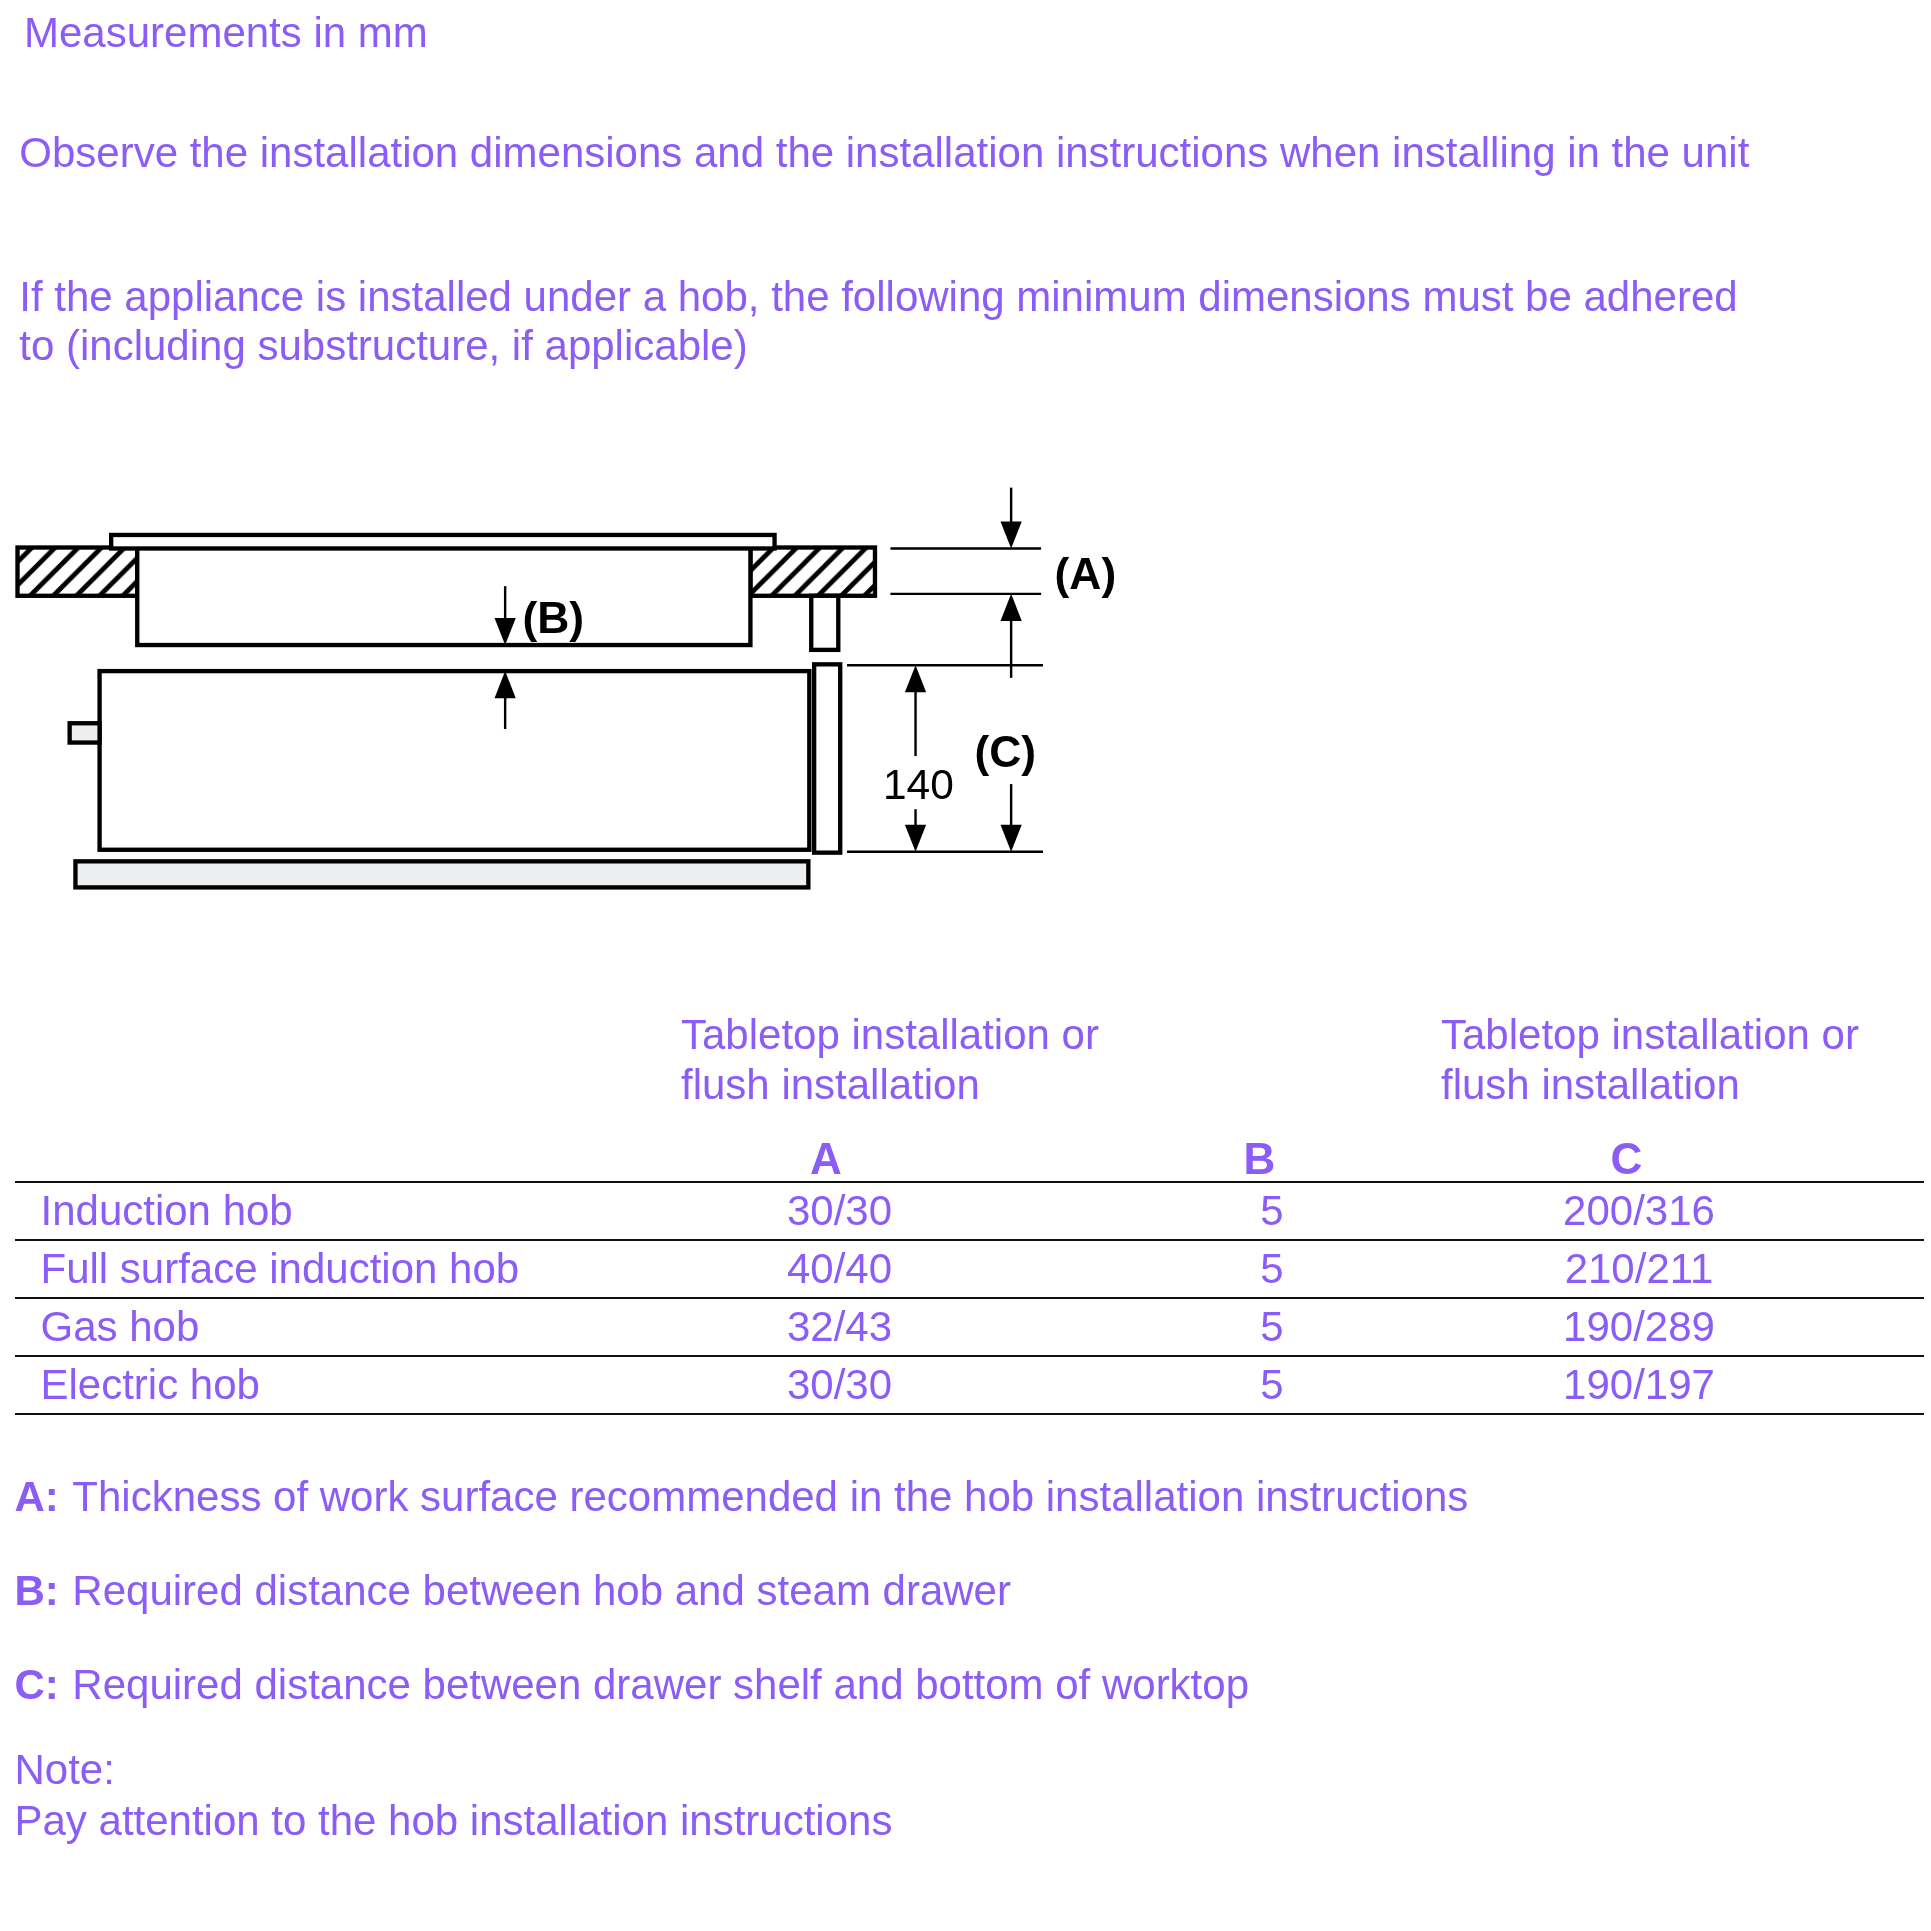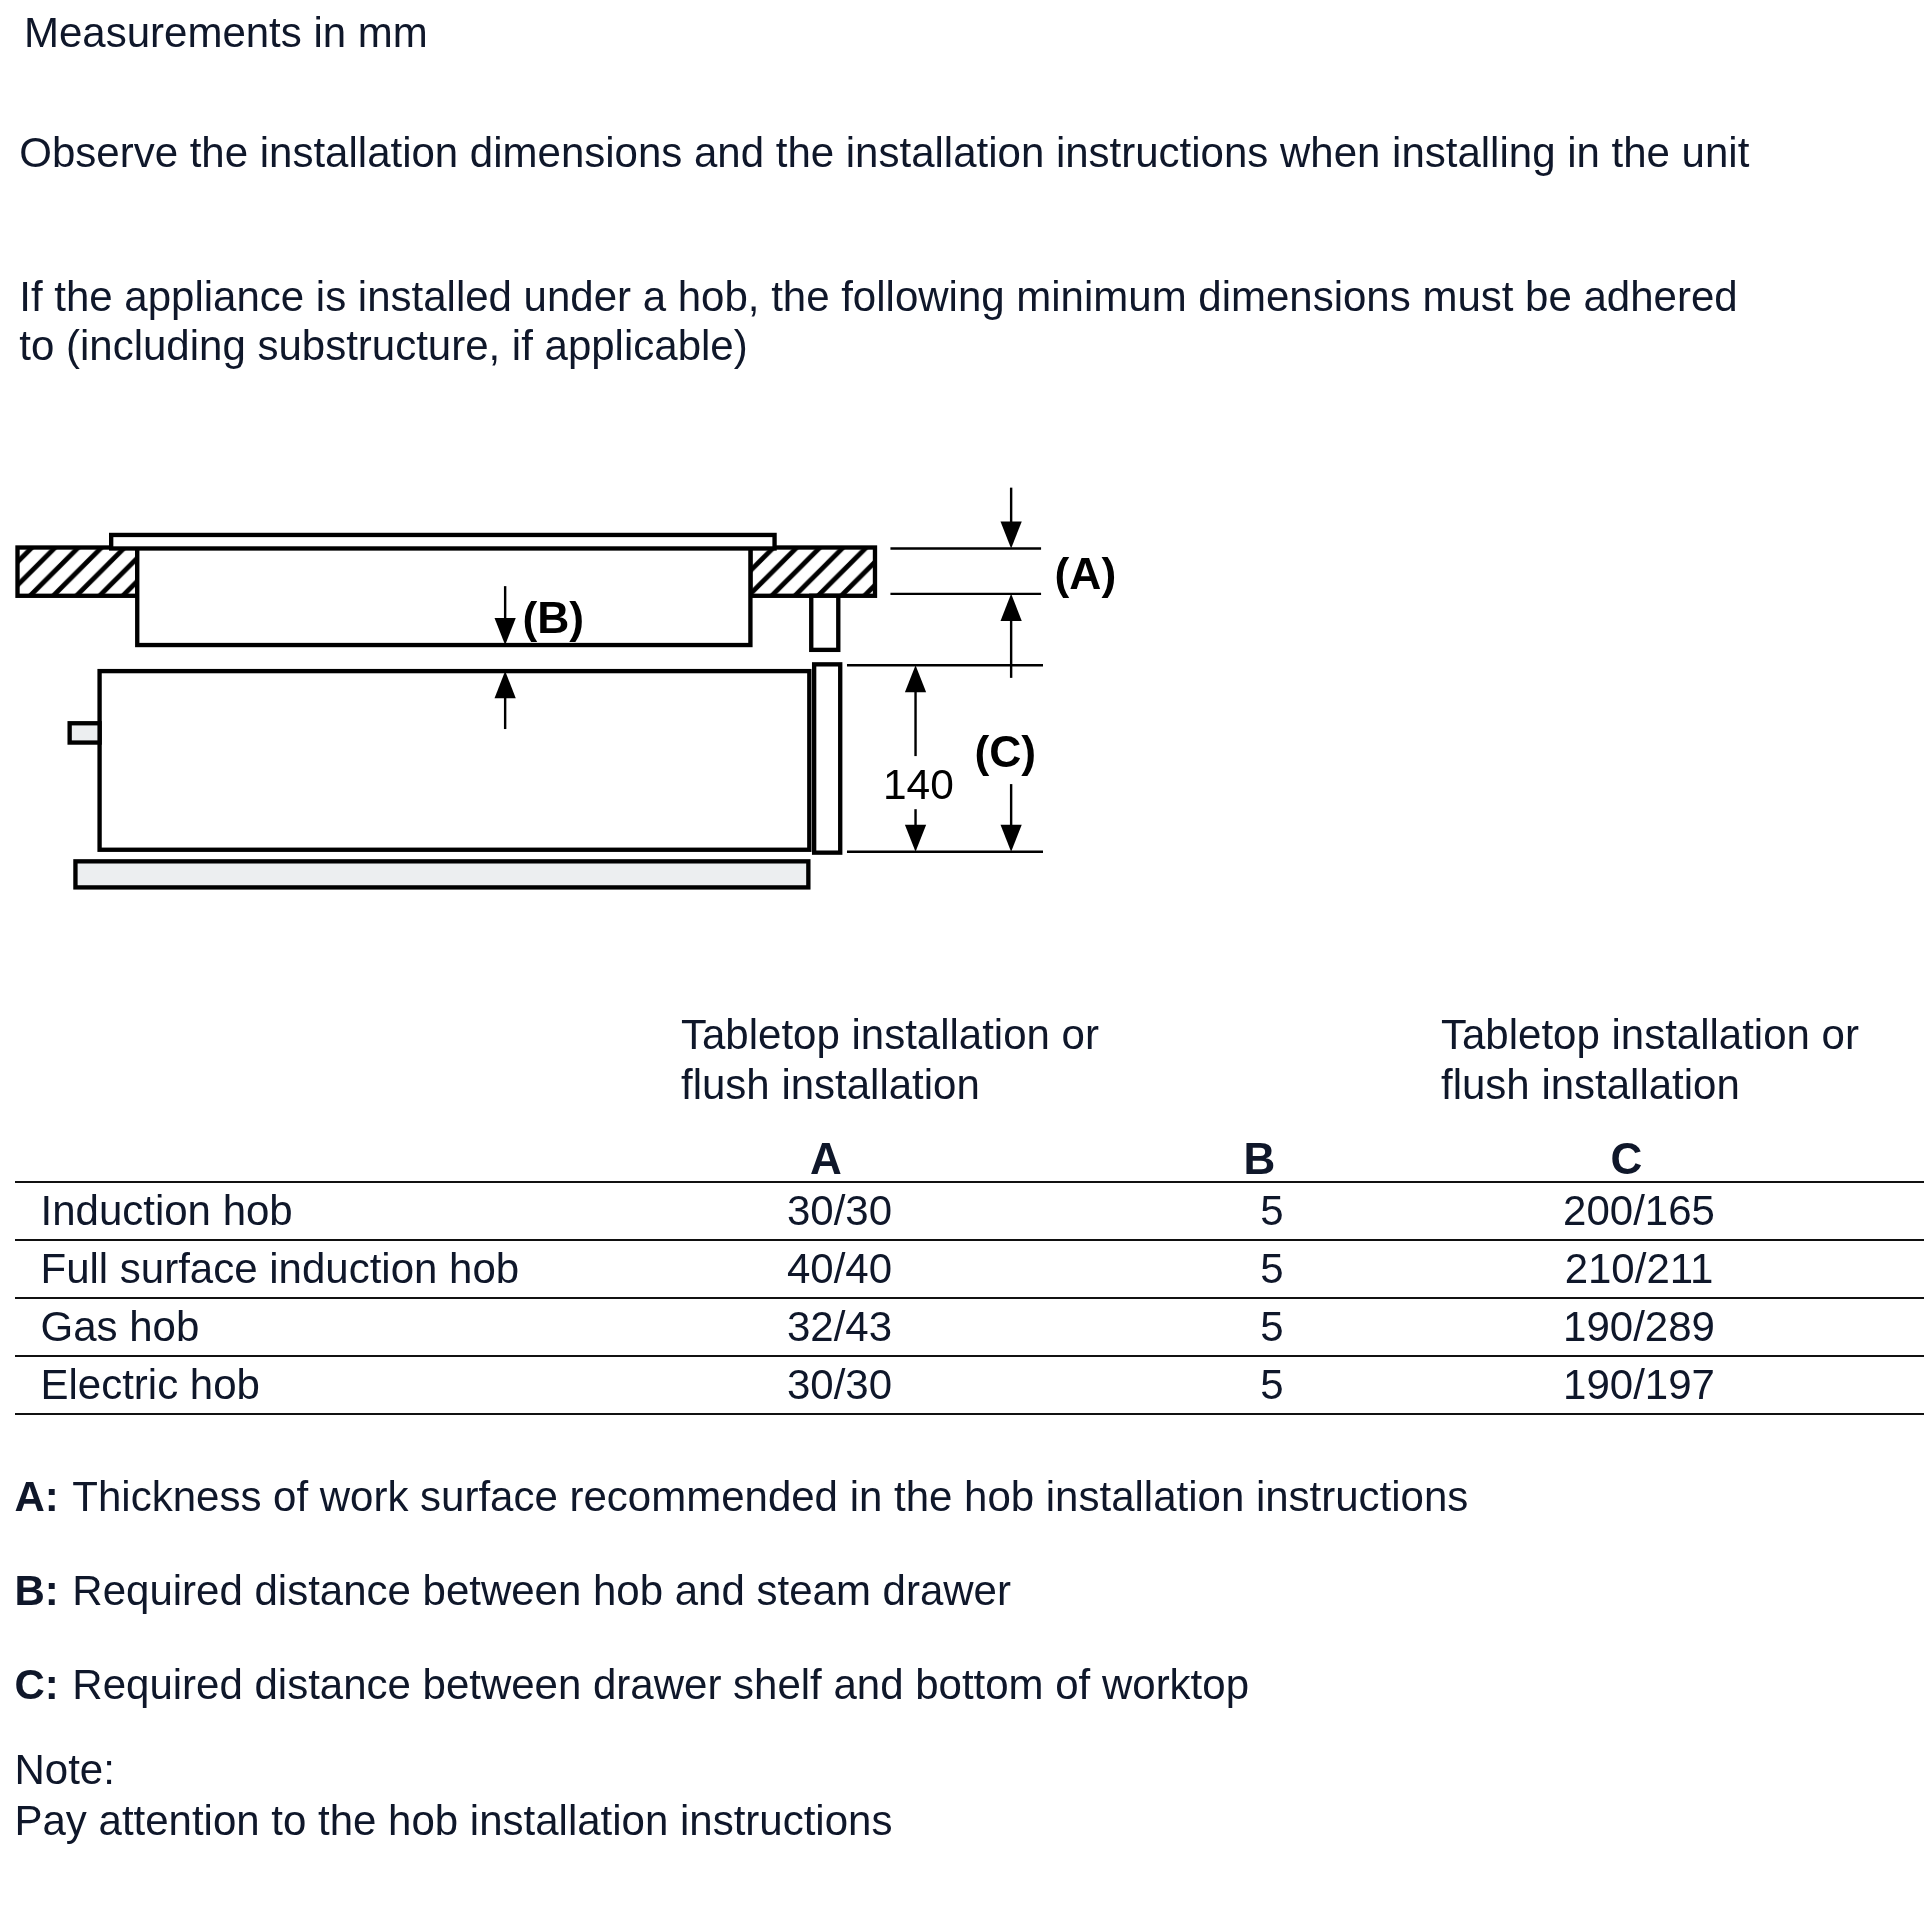--- a/index.html
+++ b/index.html
@@ -1,18 +1,18 @@
 <!DOCTYPE html>
 <html><head>
 <meta charset="utf-8">
 <style>
   html,body{margin:0;padding:0;background:#fff;}
   #page{
     position:relative;width:1931px;height:1931px;background:#ffffff;
-    font-family:"Liberation Sans",sans-serif;color:#0f172a;overflow:hidden;
+    font-family:"Liberation Sans",sans-serif;color:#8b5cf6;overflow:hidden;
   }
   .abs{position:absolute;}
   .txt{font-size:42px;line-height:1.17;white-space:pre-line;}
   .subtitle{left:24px;top:7.7px;}
   .title{left:24px;top:55px;font-weight:bold;}
   .para1{left:19.3px;top:128px;width:1907px;}
   .para2{left:19.3px;top:272px;width:1907px;}
   .diagram-svg{left:0;top:0;pointer-events:none;}
   .tbl-header{font-size:42px;line-height:1.18;white-space:pre-line;margin-left:44px;}
   .hdr-left{left:637px;top:1010px;}
@@ -111,21 +111,21 @@
 
   <div class="abs col-letter a">A</div>
   <div class="abs col-letter b">B</div>
   <div class="abs col-letter c">C</div>
 
   <div class="abs rows">
     <div class="row">
       <div class="cell">Induction hob</div>
       <div class="cell num">30/30</div>
       <div class="cell num">5</div>
-      <div class="cell num">200/165</div>
+      <div class="cell num">200/316</div>
       <div></div>
     </div>
     <div class="row">
       <div class="cell">Full surface induction hob</div>
       <div class="cell num">40/40</div>
       <div class="cell num">5</div>
       <div class="cell num">210/211</div>
       <div></div>
     </div>
     <div class="row">

